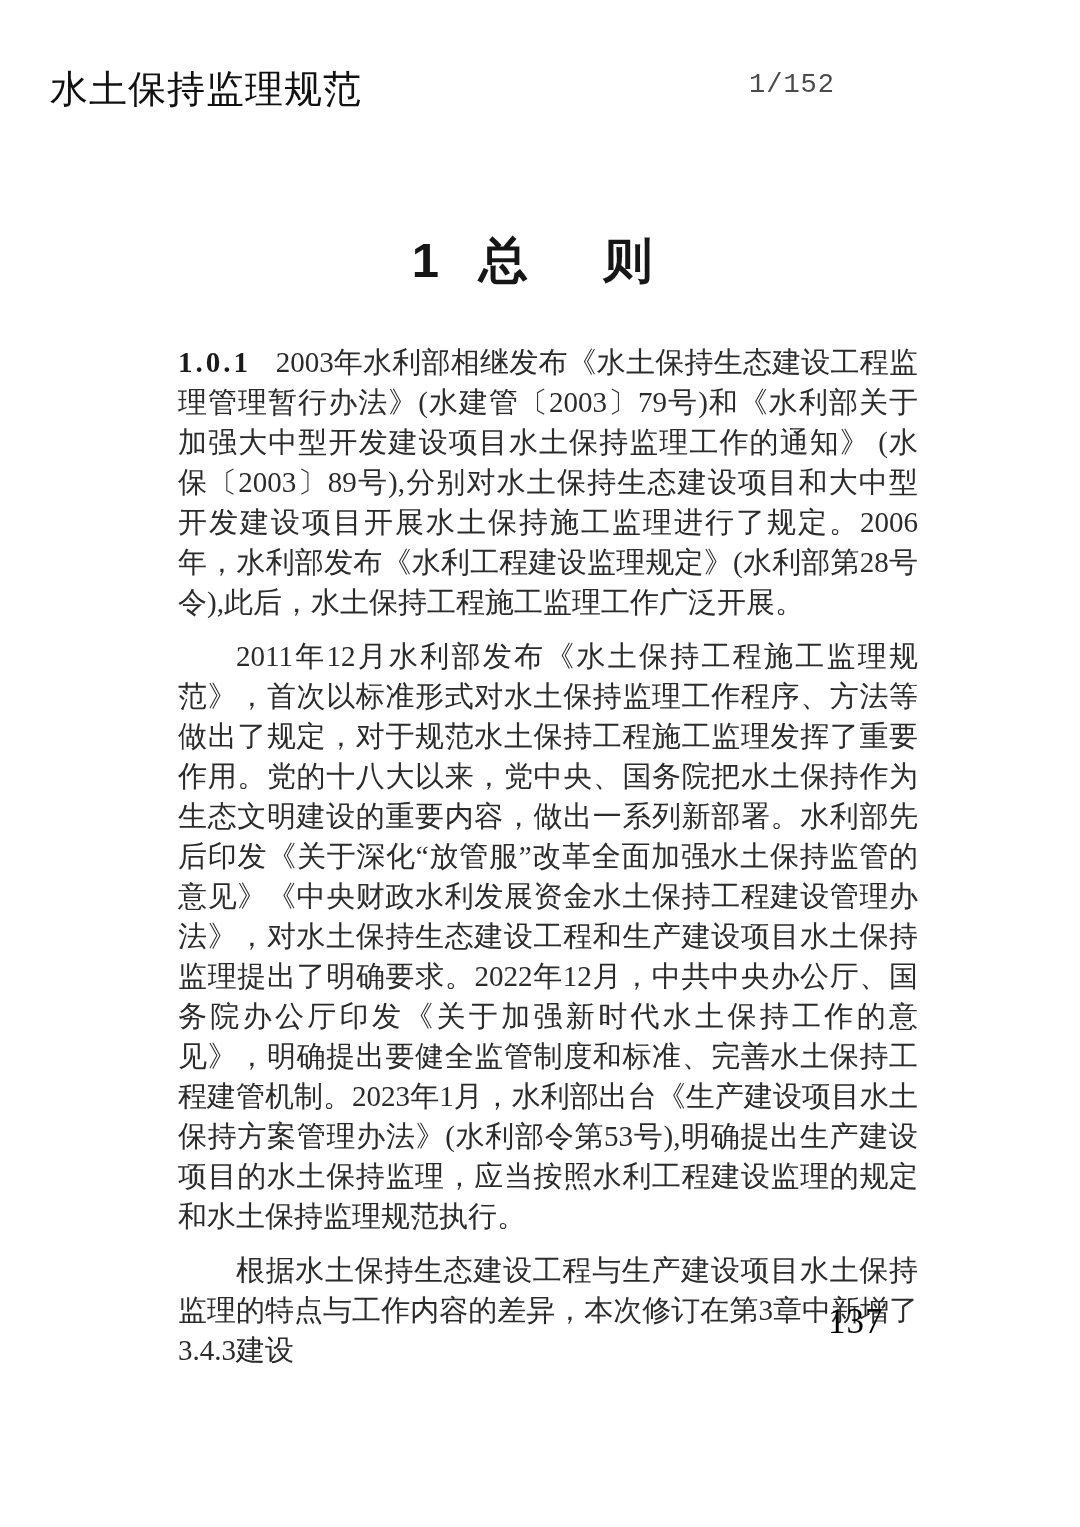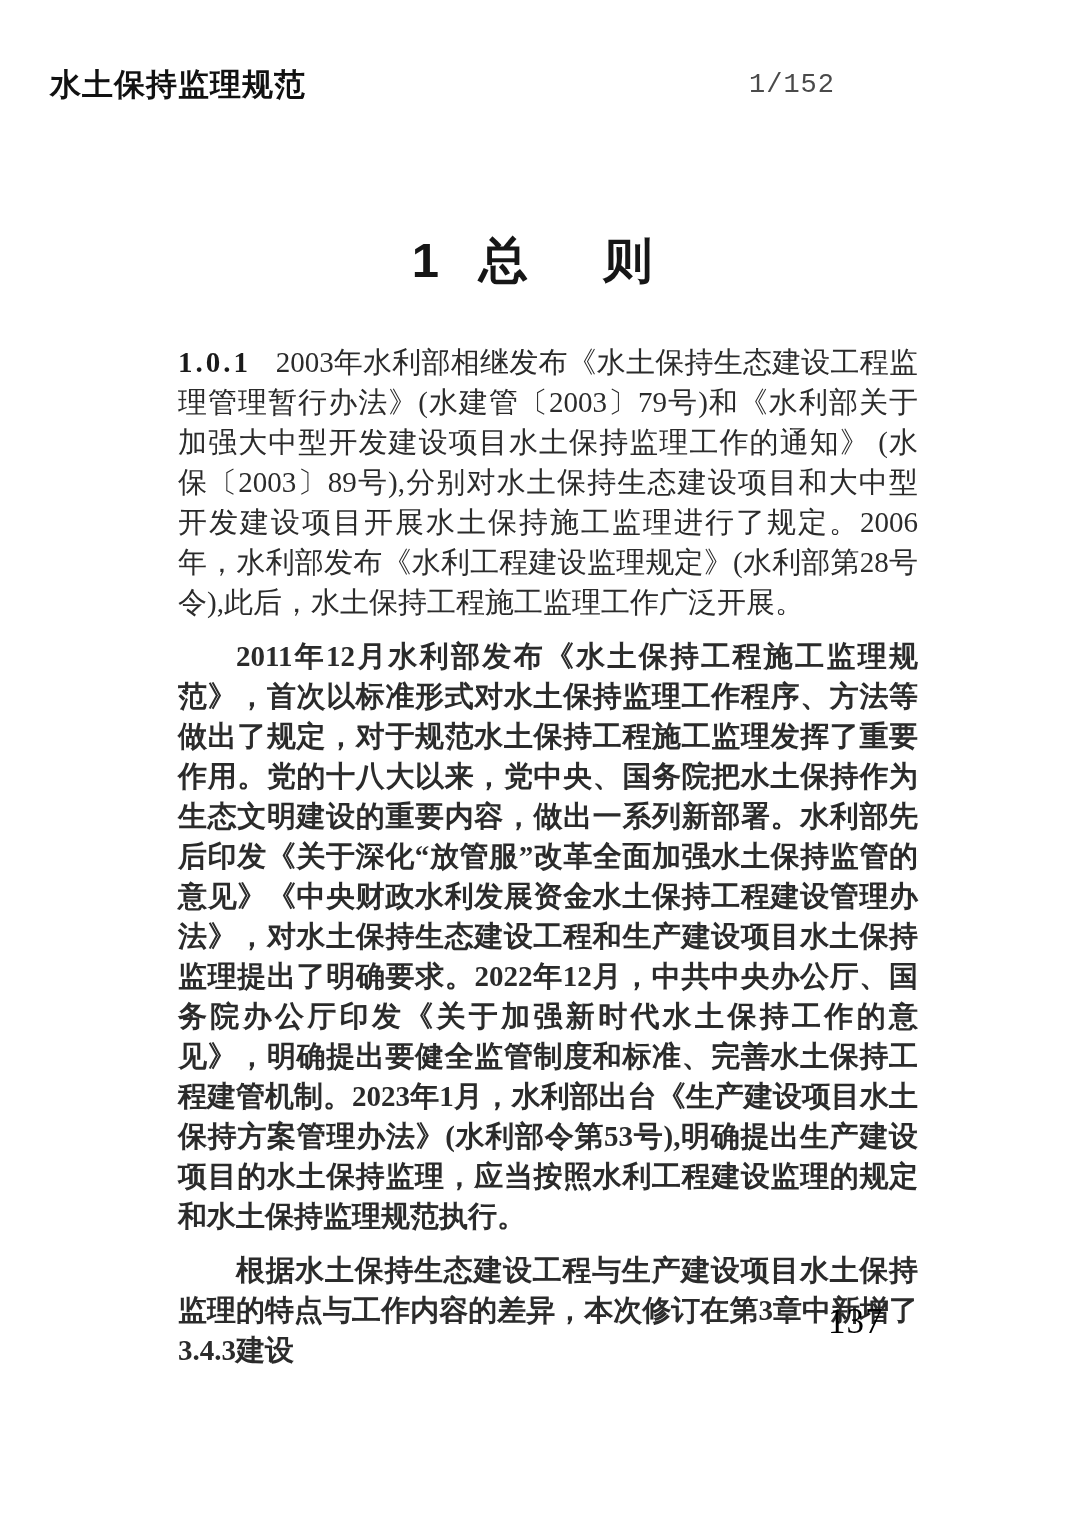--- a/index.html
+++ b/index.html
@@ -14,22 +14,22 @@
     background: #ffffff;
     overflow: hidden;
     font-family: "Liberation Serif", "DejaVu Serif", serif;
     color: #2b2b2b;
   }
   .doc-header-title {
     position: absolute;
     left: 50px;
     top: 64px;
     font-family: "Liberation Sans", "DejaVu Sans", sans-serif;
-    font-weight: 700;
-    font-size: 31px;
+    font-weight: 400;
+    font-size: 38px;
     letter-spacing: 1px;
     color: #111111;
     white-space: nowrap;
   }
   .page-indicator {
     position: absolute;
     left: 749px;
     top: 70px;
     font-size: 27px;
     color: #4a4a4a;
@@ -56,21 +56,21 @@
     top: 342px;
     width: 740px;
   }
   .para {
     margin: 0 0 14px 0;
     font-size: 29px;
     line-height: 40px;
     text-align: justify;
     color: #2b2b2b;
   }
-  .para.indent { text-indent: 2em; font-weight: bold; }
+  .para.indent { text-indent: 2em; }
   .clause-label {
     font-weight: 700;
     letter-spacing: 3px;
     margin-right: 0.85em;
     color: #1a1a1a;
   }
   .footer-page-number {
     position: absolute;
     left: 828px;
     top: 1302px;

